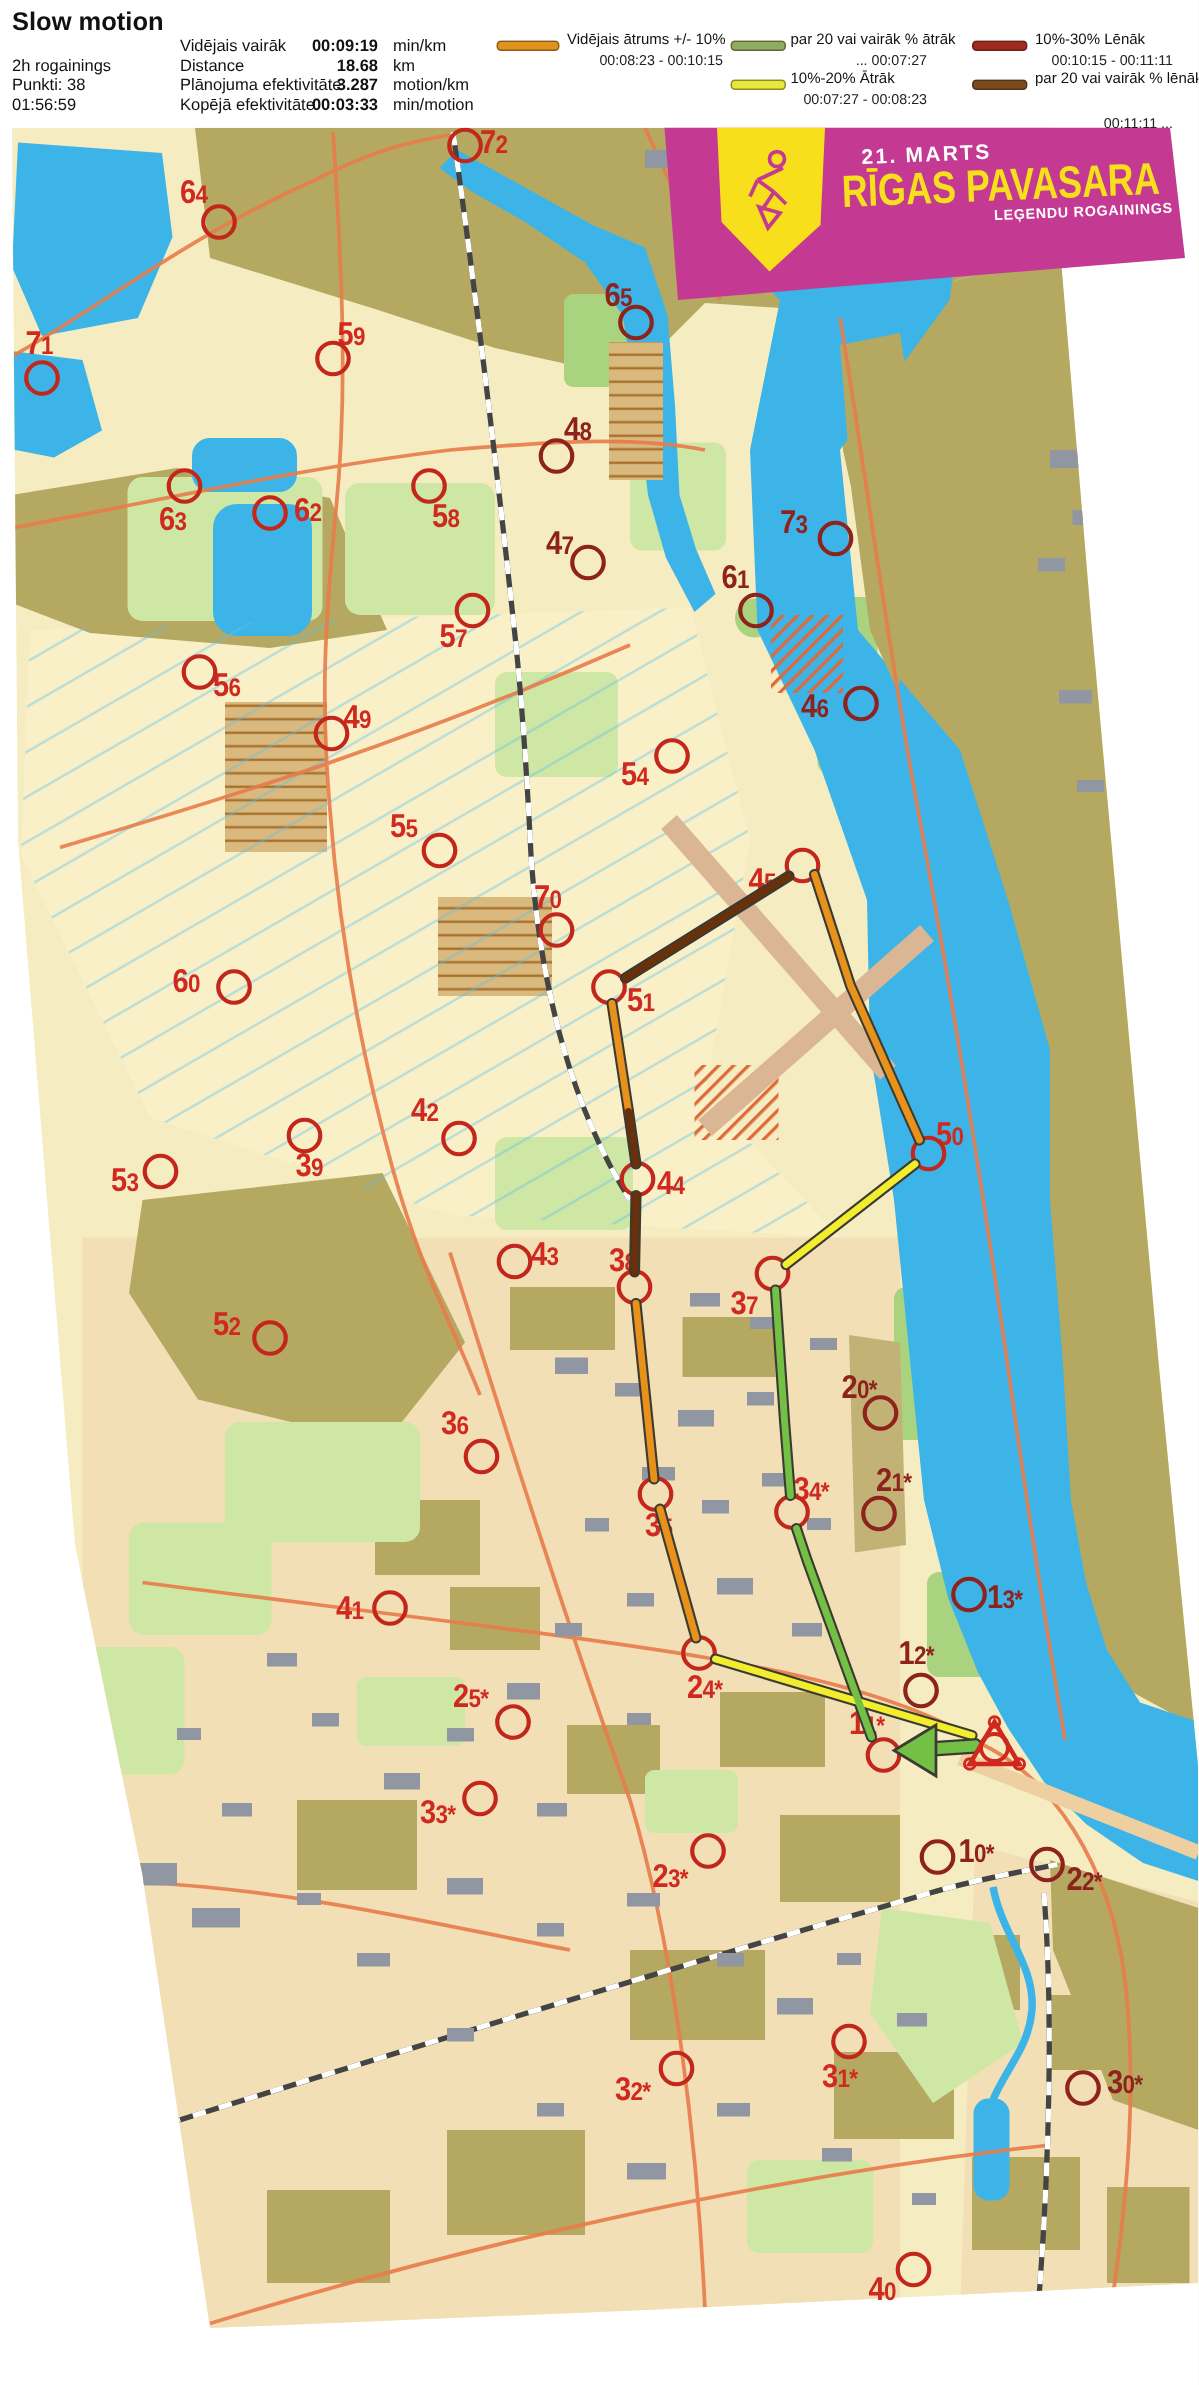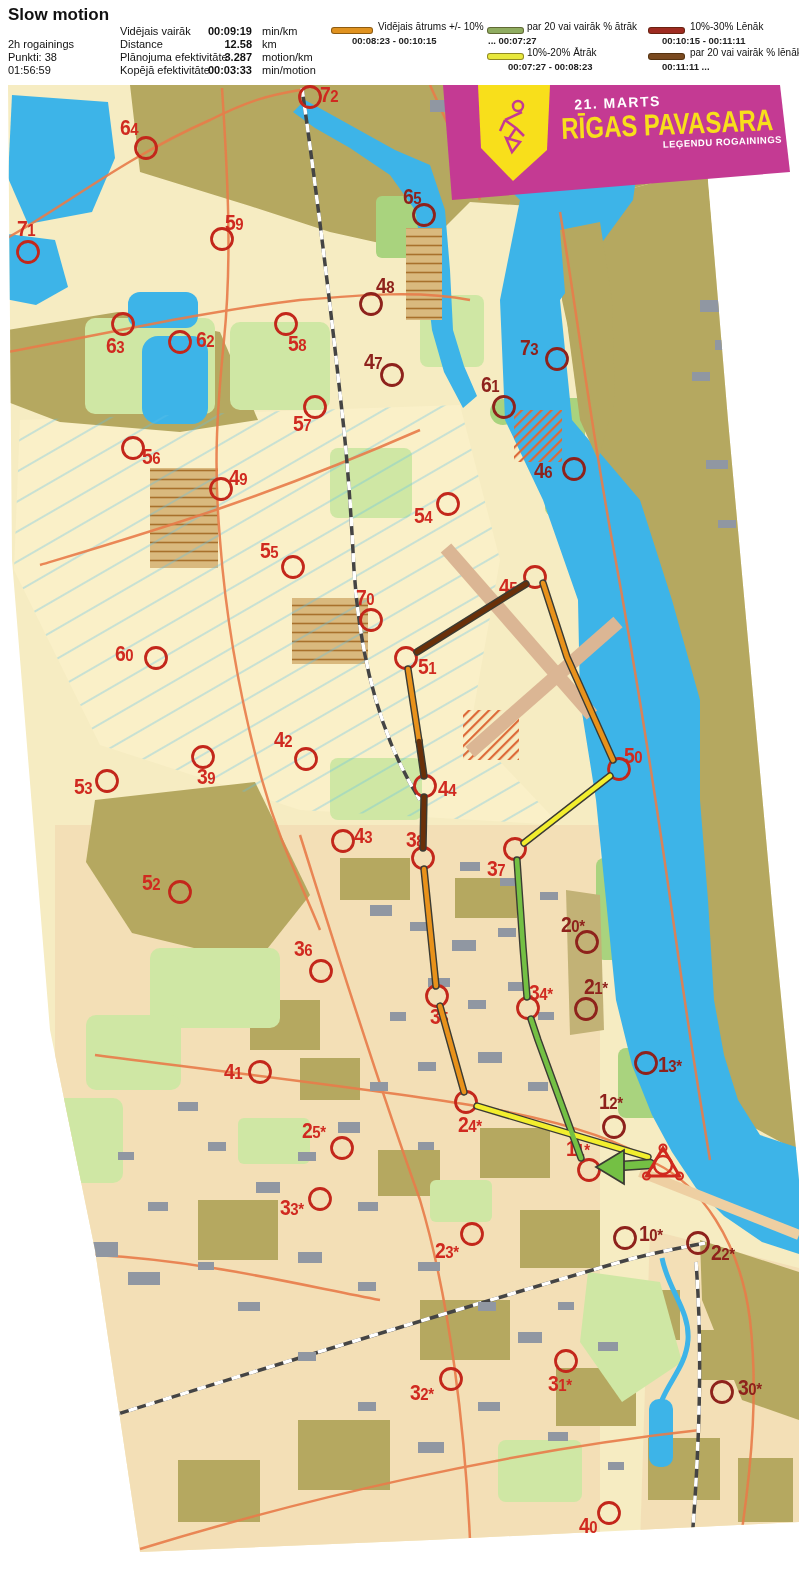--- a/index.html
+++ b/index.html
@@ -6,21 +6,21 @@
   .page{position:relative;width:799px;height:1590px;background:#fff;overflow:hidden;
         font-family:"Liberation Sans",sans-serif;color:#111;}
   
   .hdr{position:absolute;left:0;top:0;width:799px;height:85px;background:#fff;z-index:40;}
   .hdr-title{position:absolute;left:8px;top:5px;font-size:17px;font-weight:bold;}
   .hl{position:absolute;font-size:11px;white-space:nowrap;}
   .lrow1{left:8px;top:38px}.lrow2{left:8px;top:51px}.lrow3{left:8px;top:64px}
   .sl{left:120px;width:130px}.sv{left:200px;width:52px;text-align:right;font-weight:bold}.su{left:262px}
   .srow1{top:25px}.srow2{top:38px}.srow3{top:51px}.srow4{top:64px}
   .lg{position:absolute;font-size:10px;white-space:nowrap;}
-  .lgr{position:absolute;font-size:9.5px;color:#222;text-align:left;white-space:nowrap;font-weight:bold;}
+  .lgr{position:absolute;font-size:9.5px;color:#222;text-align:right;white-space:nowrap;}
   .sw{position:absolute;height:5px;border-radius:3px;border:1px solid rgba(40,25,0,.45);}
   
   .terrain,.labels,.overlay,.banner{position:absolute;left:0;top:0;width:799px;height:1590px;}
   .terrain{z-index:1}.labels{z-index:2}.overlay{z-index:3;pointer-events:none}.banner{z-index:5}
   .ctl{position:absolute;font-weight:bold;line-height:1;white-space:nowrap;
        transform:scaleX(.88);transform-origin:left top;letter-spacing:-0.5px;}
   .ctl .d1{font-size:22px}.ctl .d2{font-size:17px}
   
   .banner-text{position:absolute;left:560px;top:97px;transform:rotate(-2.4deg);transform-origin:left top;}
   .b-date{margin-left:14px;font-size:14px;font-weight:bold;color:#fff;letter-spacing:1.5px;white-space:nowrap;}
@@ -369,43 +369,43 @@
   <div class="hdr">
     <div class="hdr-title">Slow motion</div>
     <div class="hl lrow1">2h rogainings</div>
     <div class="hl lrow2">Punkti: 38</div>
     <div class="hl lrow3">01:56:59</div>
 
     <div class="hl sl srow1">Vidējais vairāk</div>
     <div class="hl sv srow1">00:09:19</div>
     <div class="hl su srow1">min/km</div>
     <div class="hl sl srow2">Distance</div>
-    <div class="hl sv srow2">12.58</div>
+    <div class="hl sv srow2">18.68</div>
     <div class="hl su srow2">km</div>
     <div class="hl sl srow3">Plānojuma efektivitāte</div>
     <div class="hl sv srow3">3.287</div>
     <div class="hl su srow3">motion/km</div>
     <div class="hl sl srow4">Kopējā efektivitāte</div>
     <div class="hl sv srow4">00:03:33</div>
     <div class="hl su srow4">min/motion</div>
 
     <div class="sw" style="left: 331px; top: 27px; width: 40px; background: rgb(224, 146, 31);"></div>
     <div class="lg" style="left:378px;top:21px">Vidējais ātrums +/- 10%</div>
     <div class="lgr" style="left:352px;top:35px;width:130px">00:08:23  -  00:10:15</div>
 
     <div class="sw" style="left: 487px; top: 27px; width: 35px; background: rgb(143, 172, 96);"></div>
     <div class="lg" style="left:527px;top:21px">par 20 vai vairāk % ātrāk</div>
-    <div class="lgr" style="left:488px;top:35px;width:110px">...  00:07:27</div>
+    <div class="lgr" style="left:508px;top:35px;width:110px">...  00:07:27</div>
 
     <div class="sw" style="left: 487px; top: 53px; width: 35px; background: rgb(232, 232, 60);"></div>
     <div class="lg" style="left:527px;top:47px">10%-20% Ātrāk</div>
     <div class="lgr" style="left:508px;top:61px;width:110px">00:07:27  -  00:08:23</div>
 
     <div class="sw" style="left: 648px; top: 27px; width: 35px; background: rgb(158, 42, 32);"></div>
     <div class="lg" style="left:690px;top:21px">10%-30% Lēnāk</div>
     <div class="lgr" style="left:662px;top:35px;width:120px">00:10:15  -  00:11:11</div>
 
     <div class="sw" style="left: 648px; top: 53px; width: 35px; background: rgb(122, 74, 32);"></div>
     <div class="lg" style="left:690px;top:47px">par 20 vai vairāk % lēnāk</div>
-    <div class="lgr" style="left:662px;top:61px;width:120px">00:11:11  ...</div>
+    <div class="lgr" style="left:662px;top:77px;width:120px">00:11:11  ...</div>
   </div>
 
 </div>
 
 </body></html>

